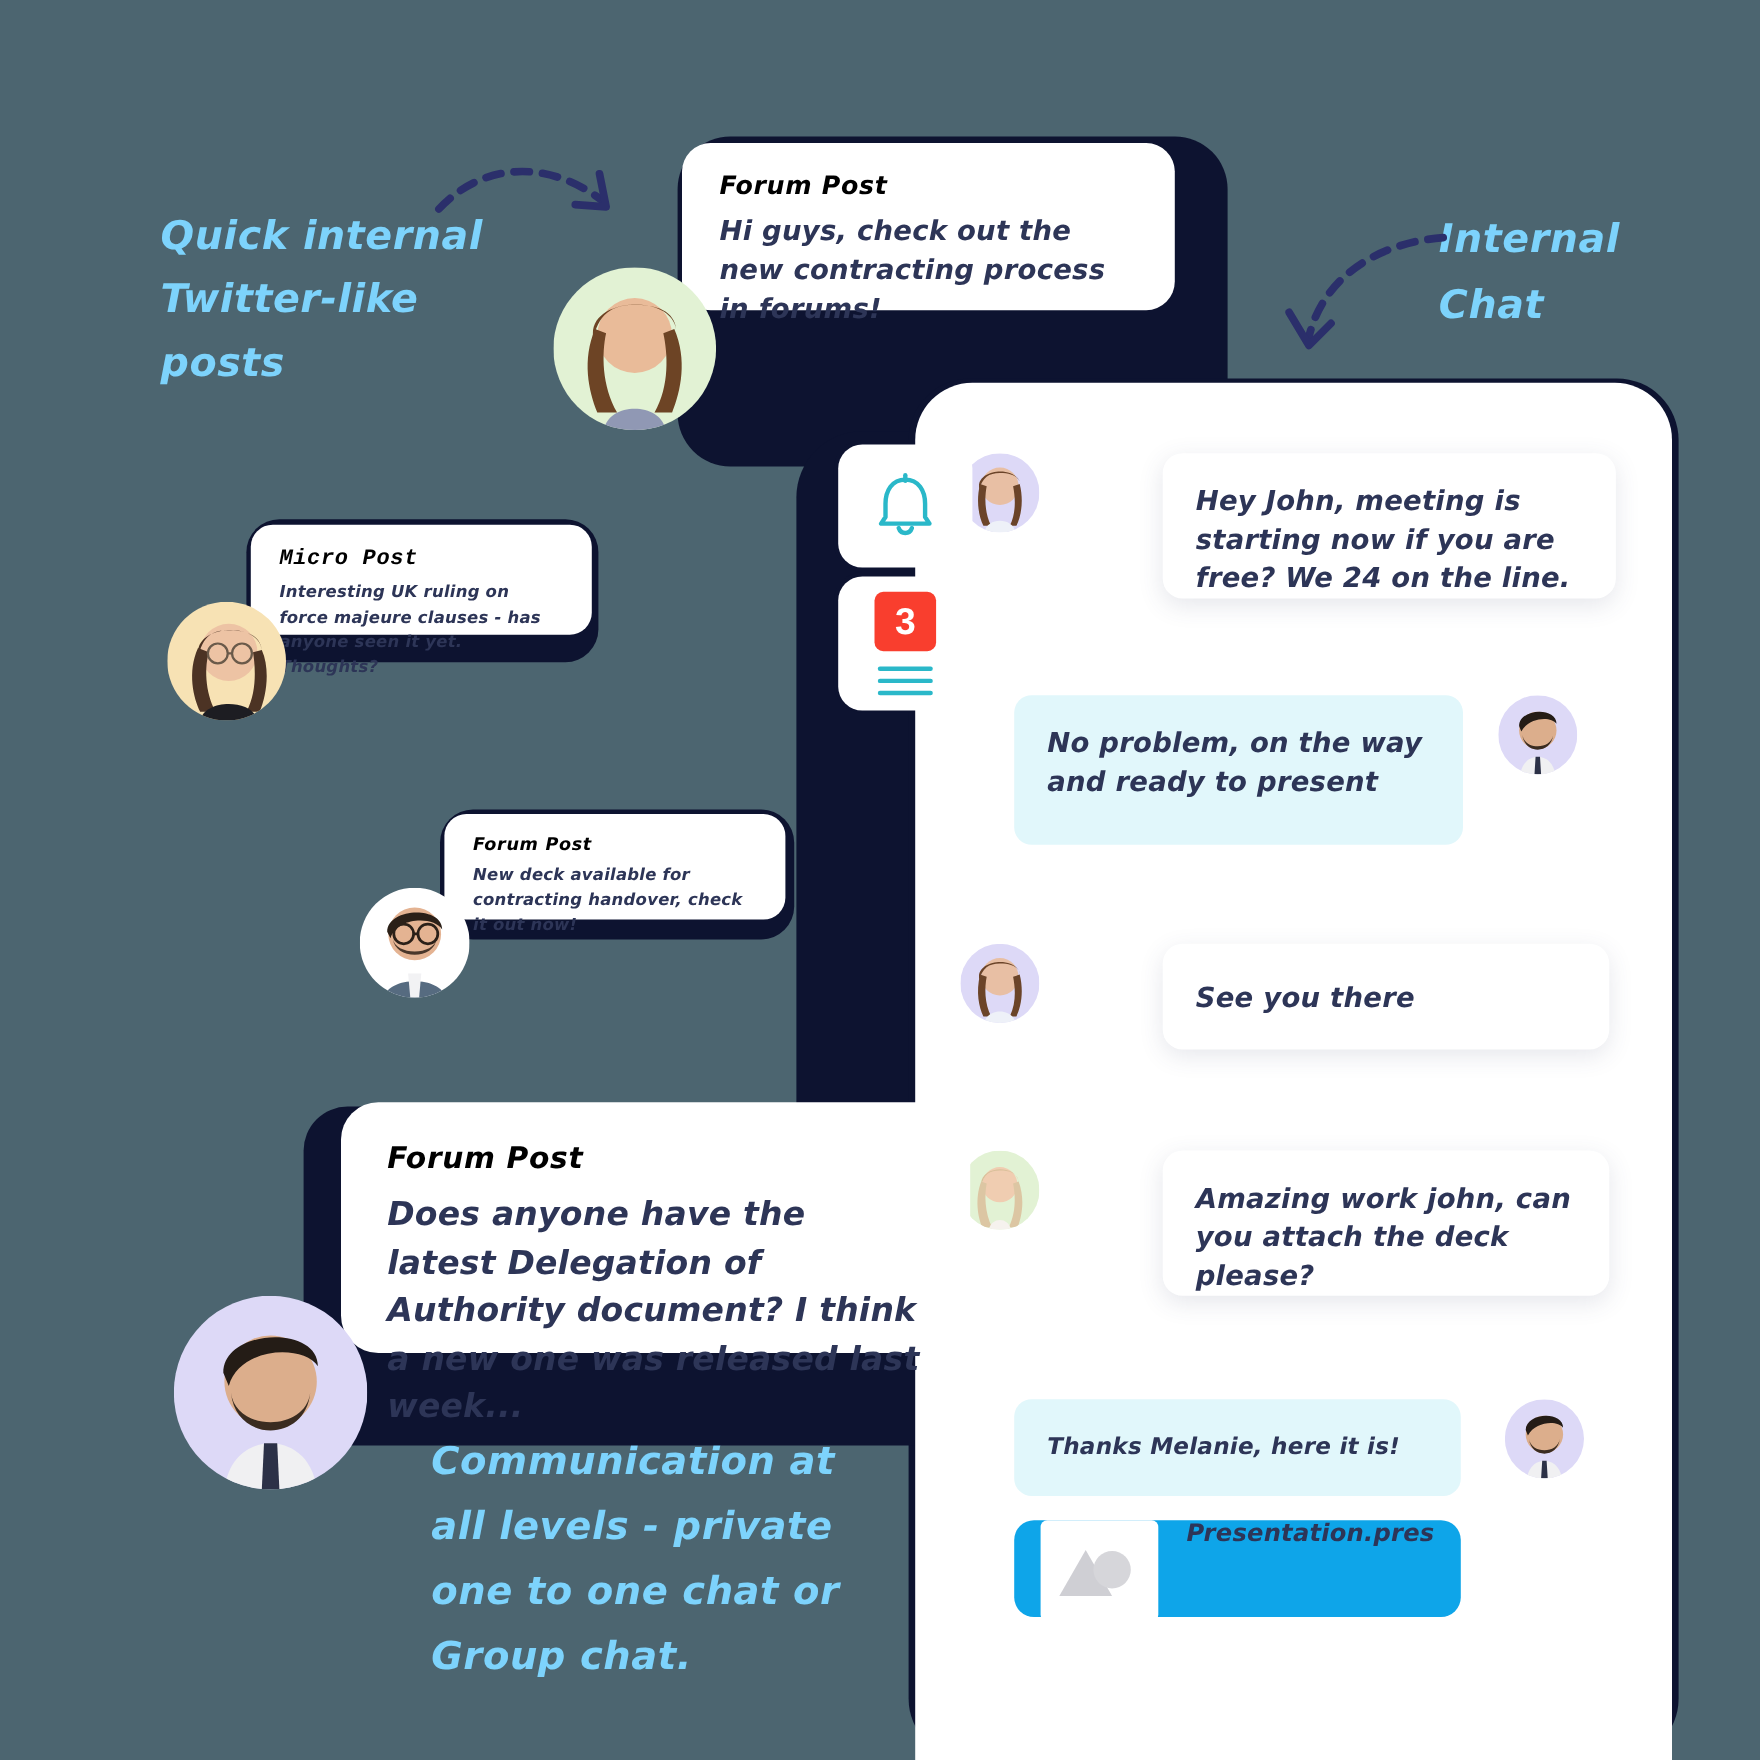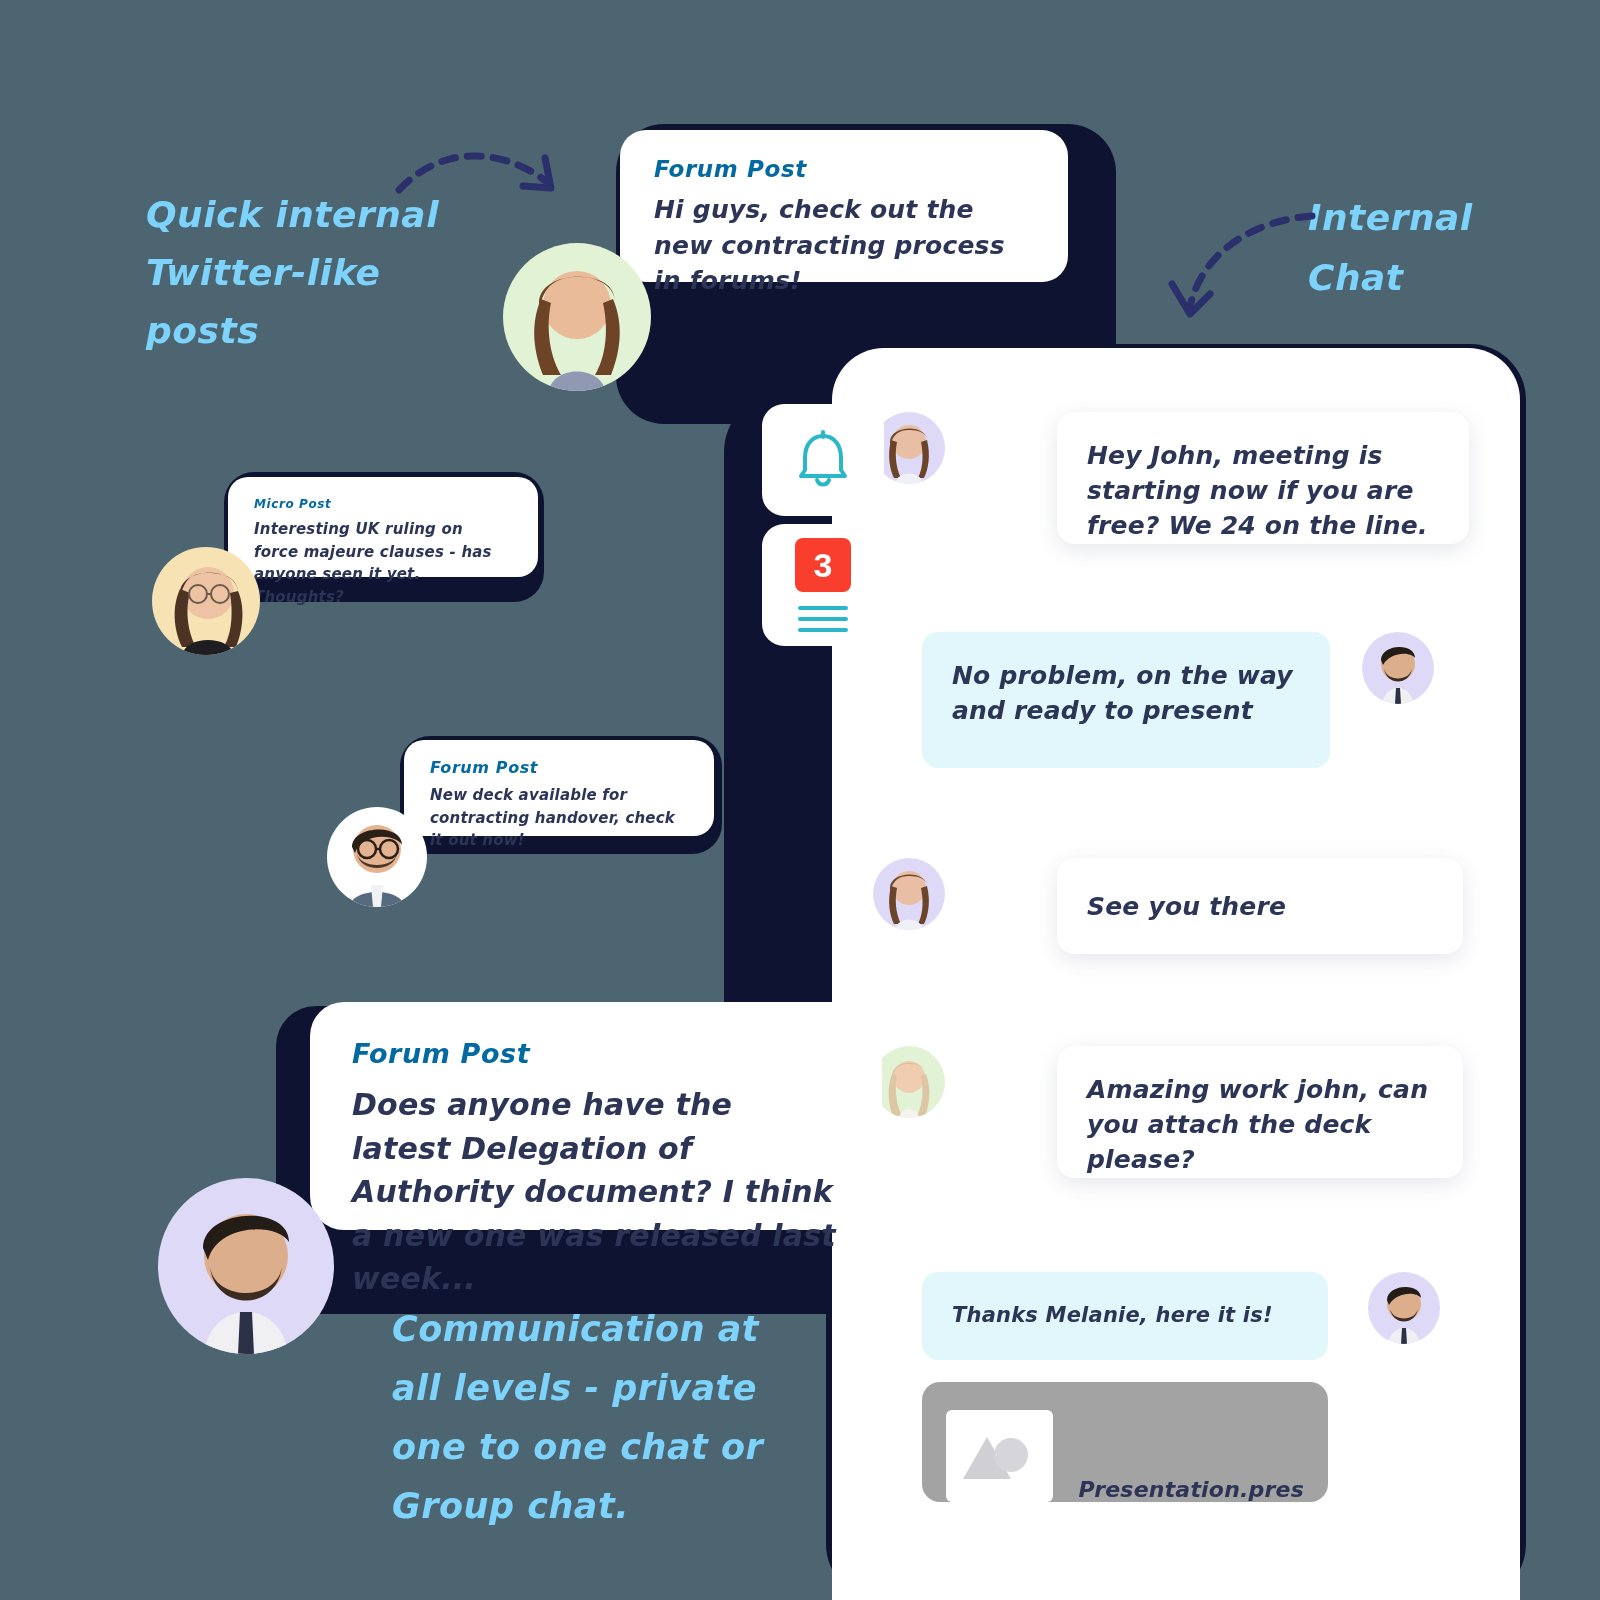--- a/index.html
+++ b/index.html
@@ -82,37 +82,37 @@
   }
   
   #post-big {
     left: 310px; top: 1002px; width: 572px; height: 228px;
     border-radius: 34px;
     padding: 36px 42px 0 42px;
     box-sizing: border-box;
   }
 
   .post-label {
-    color: #0369a1;
+    color: #000000;
     font-size: 22px;
     font-weight: bold;
     font-style: italic;
     letter-spacing: 0.6px;
     margin-bottom: 10px;
   }
   .post-body {
     color: #2d3557;
     font-weight: bold;
     font-style: italic;
     line-height: 1.42;
     letter-spacing: 0.2px;
   }
   #post-top .post-label { font-size: 23px; }
   #post-top .post-body  { font-size: 25px; }
-  #post-micro .post-label { font-size: 12px; margin-bottom: 7px;}
+  #post-micro .post-label { font-size: 20px; margin-bottom: 7px; font-family: Liberation Mono, monospace;}
   #post-micro .post-body  { font-size: 15px; line-height: 1.5;}
   #post-deck .post-label  { font-size: 16px; margin-bottom: 7px;}
   #post-deck .post-body   { font-size: 15px; line-height: 1.5;}
   #post-big .post-label   { font-size: 27px; margin-bottom: 14px;}
   #post-big .post-body    { font-size: 30px; line-height: 1.45;}
 
   
   .avatar {
     position: absolute;
     border-radius: 50%;
@@ -209,24 +209,24 @@
 
   #row4 { left: 873px; top: 1046px; }
   #row4 .bubble { width: 406px; height: 132px; margin-left: 112px; }
 
   #row5 { left: 922px; top: 1272px; text-align: right; }
   #row5 .bubble { width: 406px; height: 88px; margin-left: 0; display:flex; align-items:center; font-size: 21px;}
   #row5 .chat-av { margin-left: 40px; }
 
   #row6 { left: 922px; top: 1382px; }
   #file-bubble {
-    width: 406px; height: 120px;
-    background: #a3a3a3;
+    width: 406px; height: 88px;
+    background: #0ea5e9;
     border-radius: 18px;
-    display: flex; align-items: flex-end;
+    display: flex; align-items: flex-start;
     padding: 0 24px;
     box-sizing: border-box;
     gap: 26px;
   }
   #file-thumb {
     width: 130px; height: 92px;
     background: #ffffff;
     border-radius: 6px;
     display: flex; align-items: center; justify-content: center;
   }

